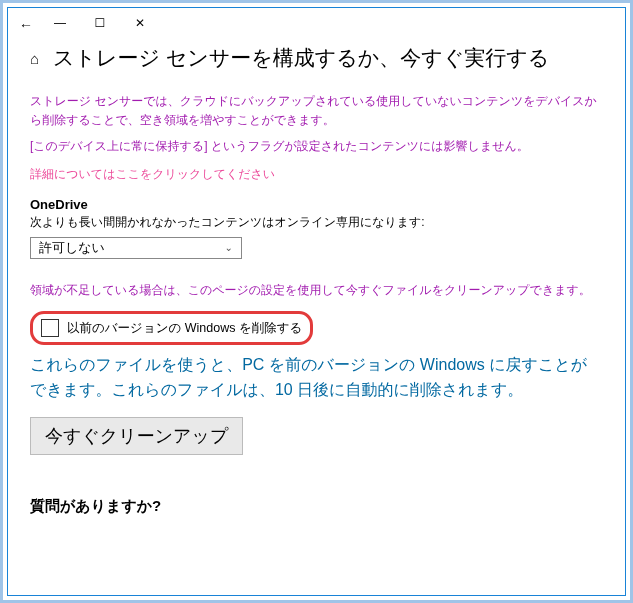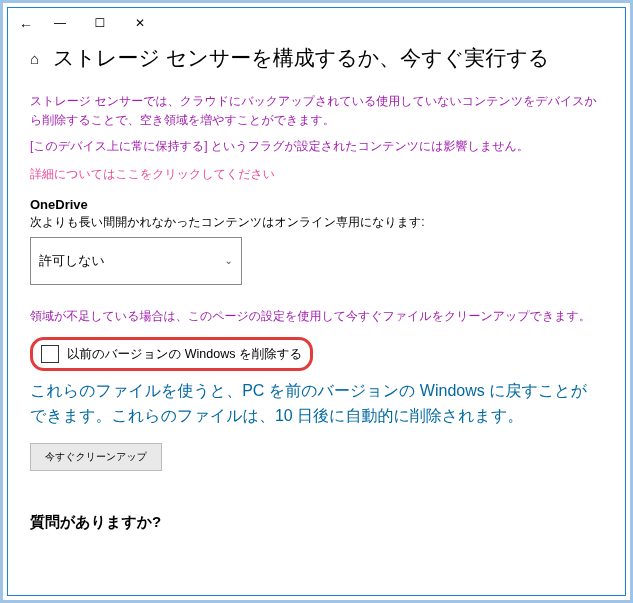--- a/index.html
+++ b/index.html
@@ -14,27 +14,27 @@
   .content { flex: 1; padding: 6px 22px 18px 22px; overflow: hidden; }
   .page-header { display: flex; align-items: center; margin-bottom: 20px; }
   .home-icon { font-size: 15px; margin-right: 14px; }
   .page-title { font-size: 21px; font-weight: 400; }
   h2.section { font-size: 15px; font-weight: 600; margin-top: 20px; margin-bottom: 10px; }
   h2.section.first { margin-top: 0; }
   p.body { font-size: 12px; line-height: 1.55; margin-bottom: 8px; color: #a21caf; }
   a.link { font-size: 12px; color: #ec4899; text-decoration: none; cursor: pointer; text-align: center; }
   .subhead { font-size: 13px; font-weight: 600; margin-top: 14px; }
   .subdesc { font-size: 12px; margin-top: 2px; margin-bottom: 6px; }
-  .dropdown { width: 212px; height: 48px; border: 1px solid #888; display: flex; align-items: center; justify-content: space-between; padding: 0 8px; font-size: 13px; cursor: default; }
+  .dropdown { width: 212px; height: 22px; border: 1px solid #888; display: flex; align-items: center; justify-content: space-between; padding: 0 8px; font-size: 13px; cursor: default; }
   .chev { font-size: 10px; color: #555; }
   .highlight-box { border: 3px solid #e23b3b; border-radius: 14px; padding: 5px 8px; display: inline-flex; align-items: center; margin-top: 4px; }
   .checkbox { width: 18px; height: 18px; border: 1.5px solid #333; margin-right: 8px; flex-shrink: 0; }
   .check-label { font-size: 12.5px; }
   p.muted { font-size: 16px; color: #0369a1; line-height: 1.55; margin-top: 8px; }
-  .btn { display: inline-block; border: 1px solid #bbb; background: #e9e9e9; padding: 6px 14px; font-size: 10px; margin-top: 14px; cursor: default; }
+  .btn { display: inline-block; border: 1px solid #bbb; background: #e9e9e9; padding: 6px 14px; font-size: 18px; margin-top: 14px; cursor: default; }
   .spacer { height: 22px; }
 </style>
 </head>
 <body>
 
 <div class="outer-border">
 <div class="window">
 
   <div class="titlebar">
     <div class="tb-back">←</div>

